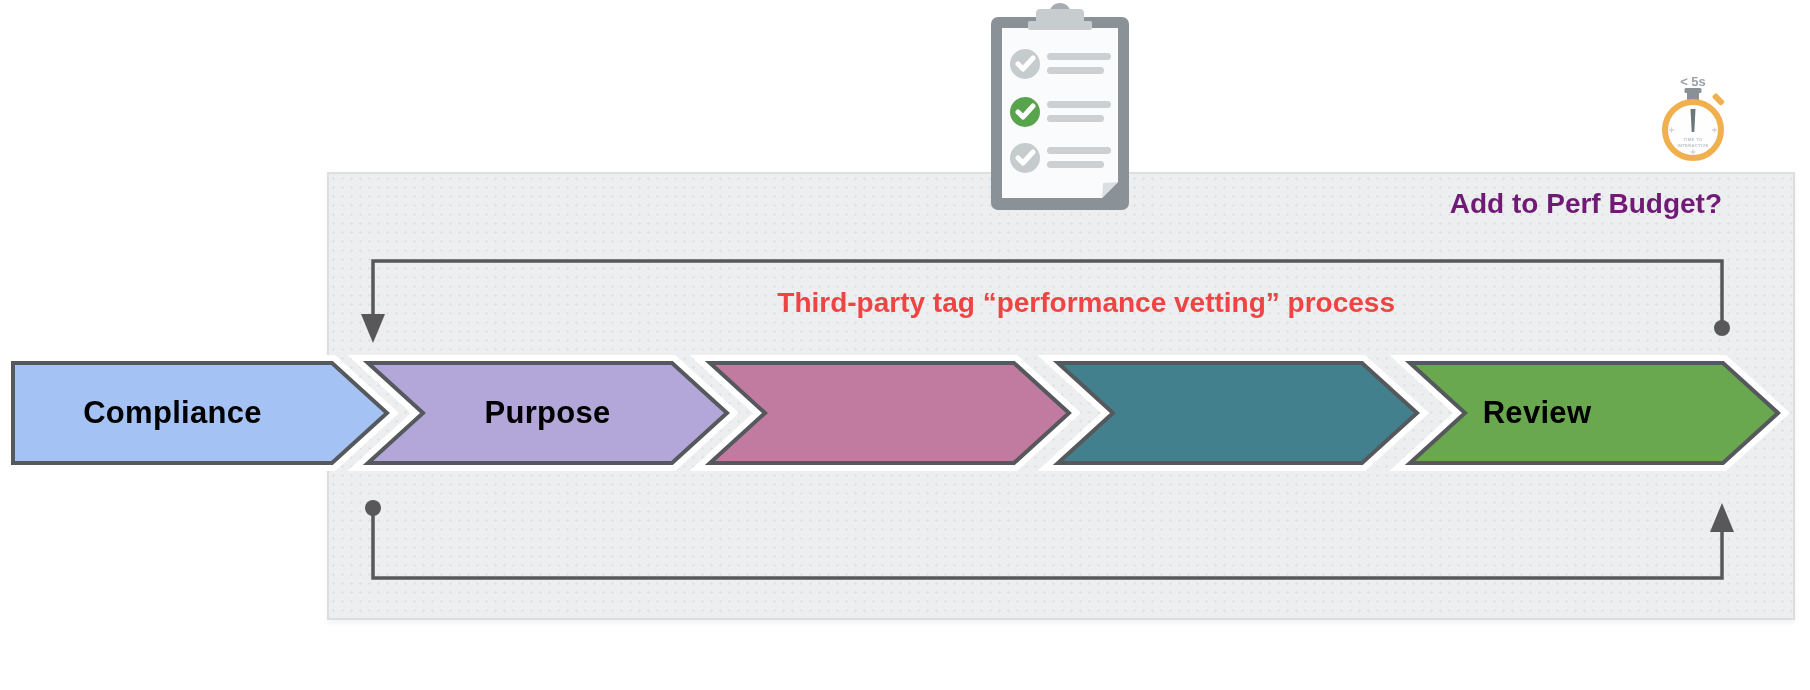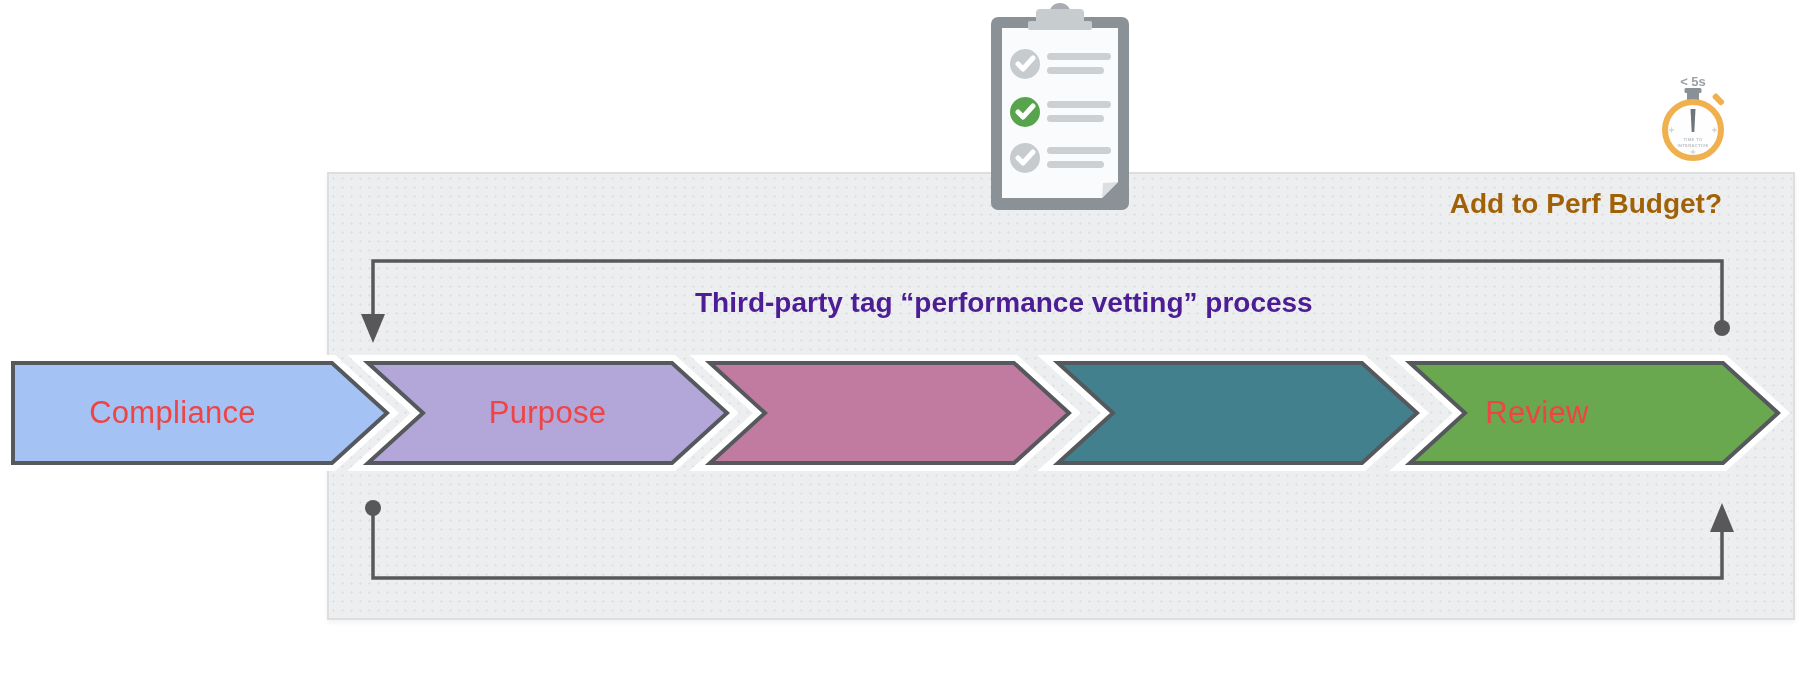--- a/index.html
+++ b/index.html
@@ -18,30 +18,30 @@
     box-shadow:0 3px 5px rgba(0,0,0,0.05);
   }
   .overlay { position:absolute; left:0; top:0; }
   .flow-line { fill:none; stroke:#58585a; stroke-width:3.5px; }
   .flow-dot  { fill:#58585a; }
   .flow-arrow{ fill:#58585a; }
   .halo { fill:#ffffff; stroke:#ffffff; stroke-width:16px; stroke-linejoin:miter; }
   .chev { stroke:#55585c; stroke-width:4px; stroke-linejoin:miter; }
   .step-label {
     position:absolute; top:363px; height:100px; line-height:100px;
-    text-align:center; color:#ef4444; font-size:31px; font-weight:normal;
+    text-align:center; color:#000000; font-size:31px; font-weight:bold;
     letter-spacing:0.3px; white-space:nowrap;
   }
   .diagram-title {
-    position:absolute; left:695px; top:287px; width:700px; text-align:left;
-    font-size:28px; font-weight:bold; color:#4c1d95; white-space:nowrap;
+    position:absolute; left:695px; top:287px; width:700px; text-align:right;
+    font-size:28px; font-weight:bold; color:#ef4444; white-space:nowrap;
   }
   .perf-question {
     position:absolute; left:1380px; top:188px; width:342px; text-align:right;
-    font-size:28px; font-weight:bold; color:#a16207; white-space:nowrap;
+    font-size:28px; font-weight:bold; color:#701a75; white-space:nowrap;
   }
   .clipboard-svg { position:absolute; left:985px; top:2px; }
   .stopwatch-svg { position:absolute; left:1640px; top:62px; }
   .sw-time { font-size:13px; font-weight:bold; fill:#9aa0a6; }
   .sw-dial { font-size:4px; font-weight:bold; fill:#b9bec3; letter-spacing:0.4px; }
 </style>
 </head>
 <body>
 
 <div class="stage">

